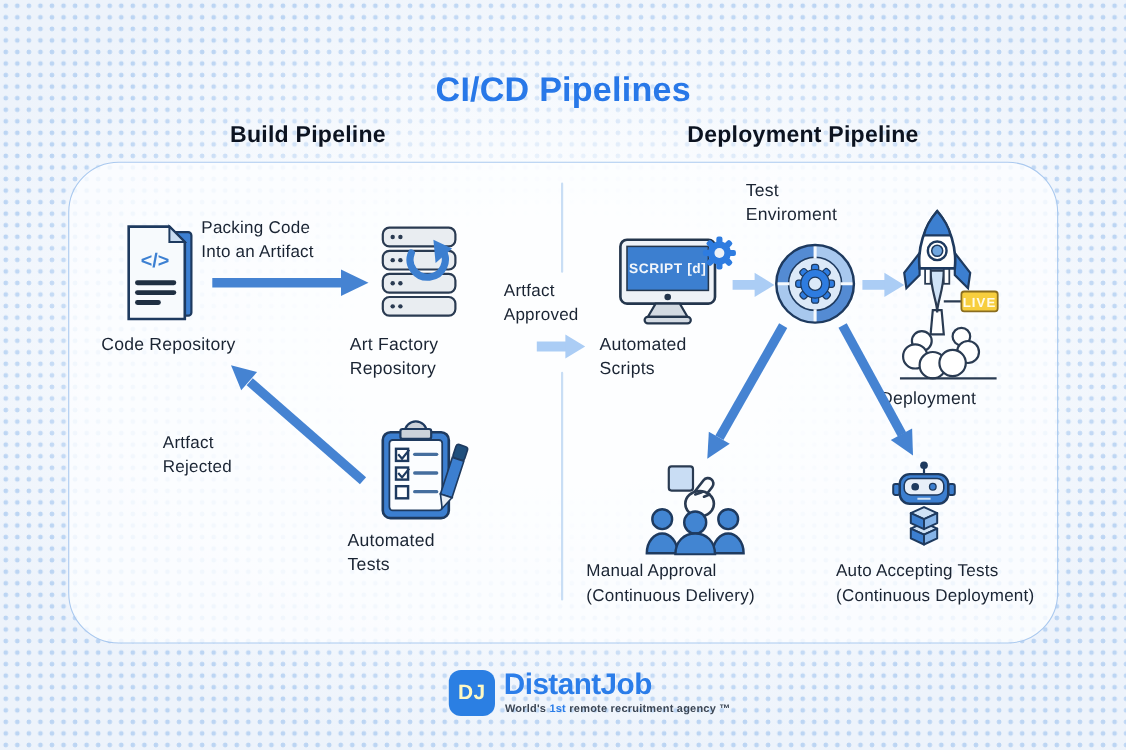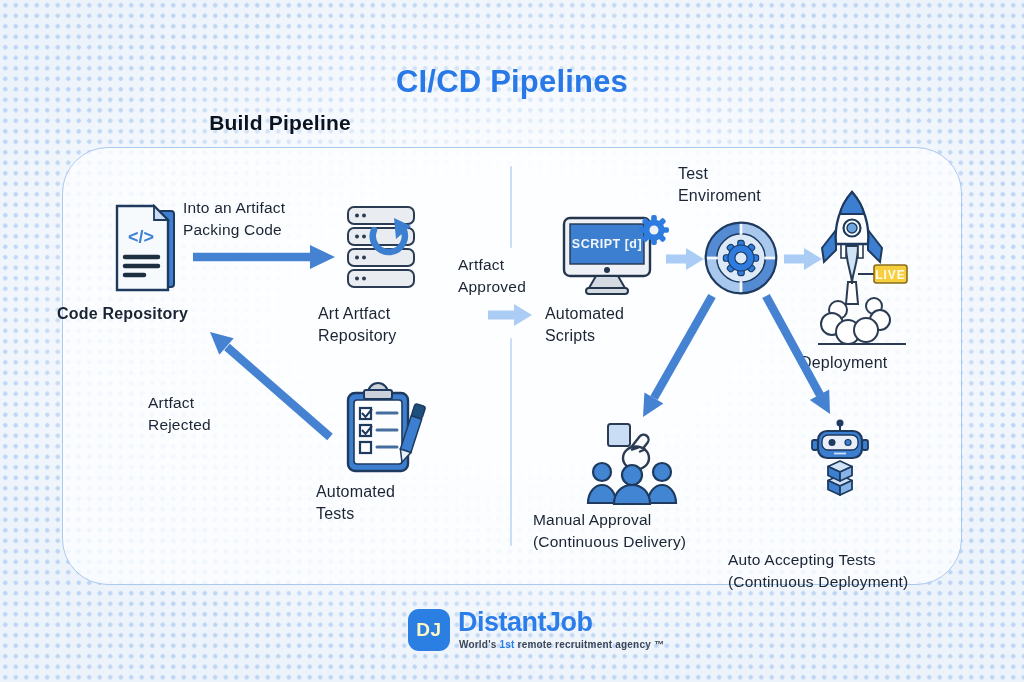--- a/index.html
+++ b/index.html
@@ -48,43 +48,44 @@
   svg text{font-family:"Liberation Sans",sans-serif;}
 </style>
 </head>
 <body>
 
 <div class="canvas">
   <div class="dots"></div>
 
   <div class="title">CI/CD Pipelines</div>
   <div class="pipe-header" style="left:130px;">Build Pipeline</div>
+  <div class="pipe-header" style="left:580px;">Deployment Pipeline</div>
 
   <div class="container-box"></div>
   <div class="divider" style="top:166px;height:82px;"></div>
   <div class="divider" style="top:338px;height:208px;"></div>
 
   <svg class="icon" style="left:113px;top:203px;" width="64" height="92" viewBox="0 0 64 92">
     <rect x="15" y="8" width="46" height="76" rx="3" fill="#3d80d2" stroke="#1e3a5f" stroke-width="2"></rect>
     <path d="M4 3 h37 l14 14 v70 H4 z" fill="#f7fafd" stroke="#1e3a5f" stroke-width="2.4"></path>
     <path d="M41 3 v14 h14 z" fill="#c9dcf1" stroke="#1e3a5f" stroke-width="1.8"></path>
     <text x="28" y="40" font-size="18" font-weight="bold" fill="#3d80d2" text-anchor="middle">&lt;/&gt;</text>
     <g stroke="#1f2f42" stroke-width="4.5" stroke-linecap="round">
       <line x1="12" y1="54" x2="45" y2="54"></line>
       <line x1="12" y1="63" x2="45" y2="63"></line>
       <line x1="12" y1="72" x2="31" y2="72"></line>
     </g>
   </svg>
-  <div class="label" style="left:57px;top:303px;width:146px;font-weight:bold;">
+  <div class="label" style="left:92px;top:303px;width:146px;">
     <span class="ln">Code Repository</span>
   </div>
 
   <div class="label elabel" style="left:183px;top:197px;width:146px;">
+    <span class="ln">Packing Code</span>
     <span class="ln">Into an Artifact</span>
-    <span class="ln">Packing Code</span>
   </div>
   <svg class="arrow" style="left:190px;top:243px;" width="148" height="28" viewBox="0 0 148 28">
     <line x1="3" y1="14" x2="121" y2="14" stroke="#4583d2" stroke-width="8.5"></line>
     <polygon points="120,2 145,14 120,26" fill="#4583d2"></polygon>
   </svg>
 
   <svg class="icon" style="left:341px;top:202px;" width="82" height="92" viewBox="0 0 82 92">
     <g fill="#e9edf1" stroke="#2a3b52" stroke-width="2">
       <rect x="7" y="5" width="66" height="17" rx="6"></rect>
       <rect x="7" y="26" width="66" height="17" rx="6"></rect>
@@ -100,21 +101,21 @@
         <circle cx="23" cy="55.5" r="2"></circle>
       <circle cx="16" cy="76.5" r="2"></circle>
         <circle cx="23" cy="76.5" r="2"></circle>
     </g>
     <g>
       <path d="M33 28 a16 16 0 1 0 28 -3" fill="none" stroke="#3c7fd0" stroke-width="6.5" stroke-linecap="round"></path>
       <polygon points="53,16 70,24 55,37" fill="#3c7fd0"></polygon>
     </g>
   </svg>
   <div class="label" style="left:318px;top:303px;width:124px;">
-    <span class="ln">Art Artfact</span>
+    <span class="ln">Art Factory</span>
     <span class="ln">Repository</span>
   </div>
 
   <div class="label elabel" style="left:148px;top:392px;width:122px;">
     <span class="ln">Artfact</span>
     <span class="ln">Rejected</span>
   </div>
   <svg class="arrow" style="left:200px;top:322px;" width="140" height="125" viewBox="0 0 140 125">
     <line x1="130" y1="115" x2="27" y2="25" stroke="#4583d2" stroke-width="8.5"></line>
     <polygon points="10,10 33.7,16.2 19.3,32.8" fill="#4583d2"></polygon>
@@ -301,21 +302,21 @@
     <line x1="24" y1="36.5" x2="36" y2="36.5" stroke="#cfe2f6" stroke-width="1.8"></line>
     <g stroke="#1e3a5f" stroke-width="1.8" stroke-linejoin="round">
       <path d="M30 58 l12 5.5 -12 5.5 -12 -5.5 z" fill="#cfe2f6"></path>
       <path d="M18 63.5 v9 l12 5.5 v-9 z" fill="#3c7fd0"></path>
       <path d="M42 63.5 v9 l-12 5.5 v-9 z" fill="#86b4e8"></path>
       <path d="M30 44 l12 5.5 -12 5.5 -12 -5.5 z" fill="#cfe2f6"></path>
       <path d="M18 49.5 v9 l12 5.5 v-9 z" fill="#3c7fd0"></path>
       <path d="M42 49.5 v9 l-12 5.5 v-9 z" fill="#86b4e8"></path>
     </g>
   </svg>
-  <div class="label elabel" style="left:728px;top:509px;width:205px;margin-top:40px;">
+  <div class="label elabel" style="left:760px;top:509px;width:205px;">
     <span class="ln">Auto Accepting Tests</span>
     <span class="ln">(Continuous Deployment)</span>
   </div>
 
   <div class="footer">
     <div class="dj-mark">DJ</div>
     <div class="dj-brand">DistantJob</div>
     <div class="dj-tagline">
       <span>World's</span><span class="hl">1st</span><span>remote recruitment agency ™</span>
     </div>

